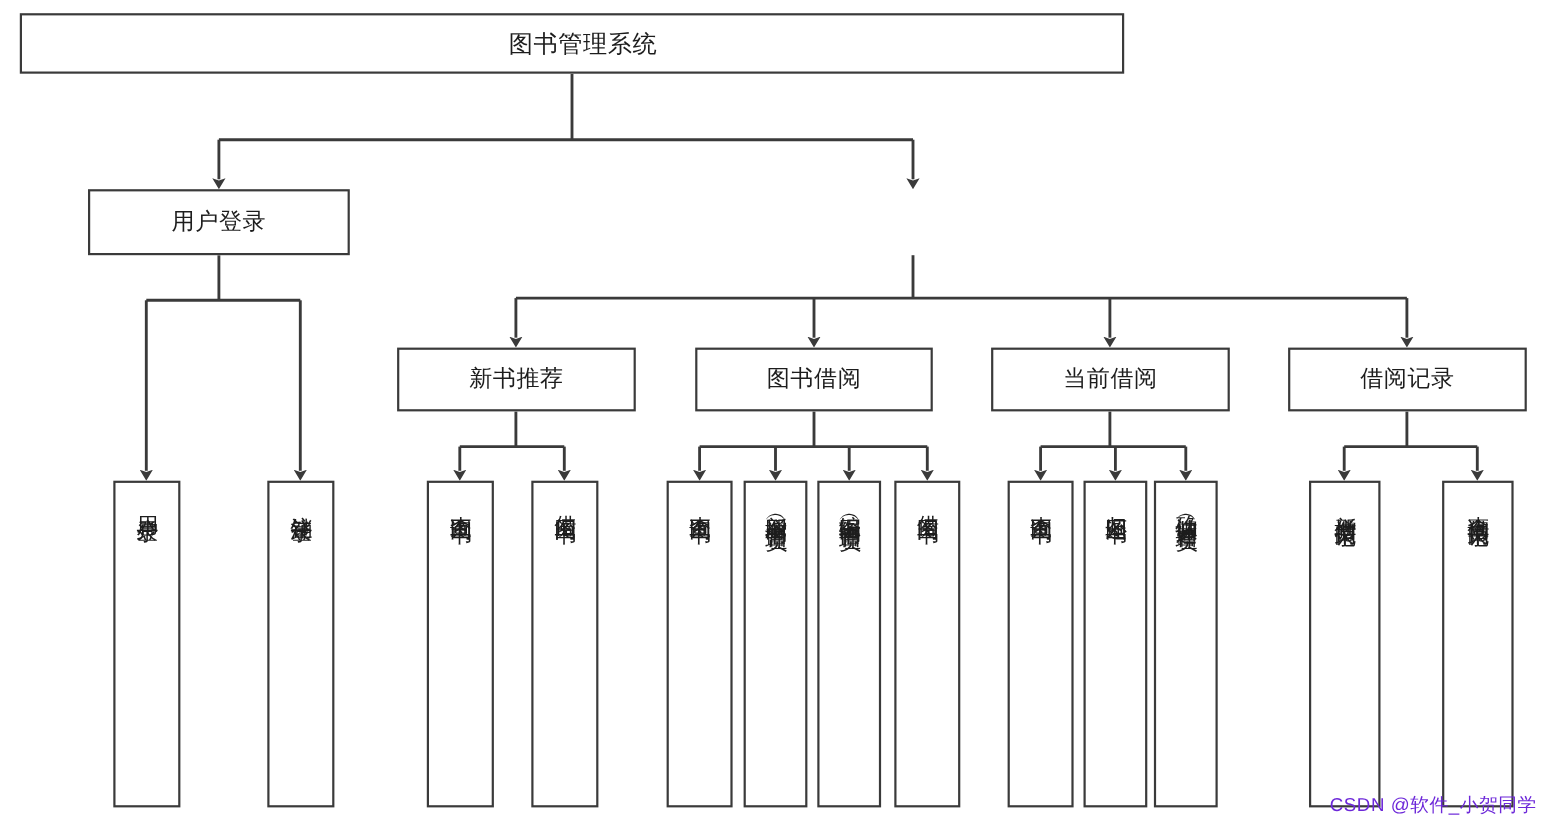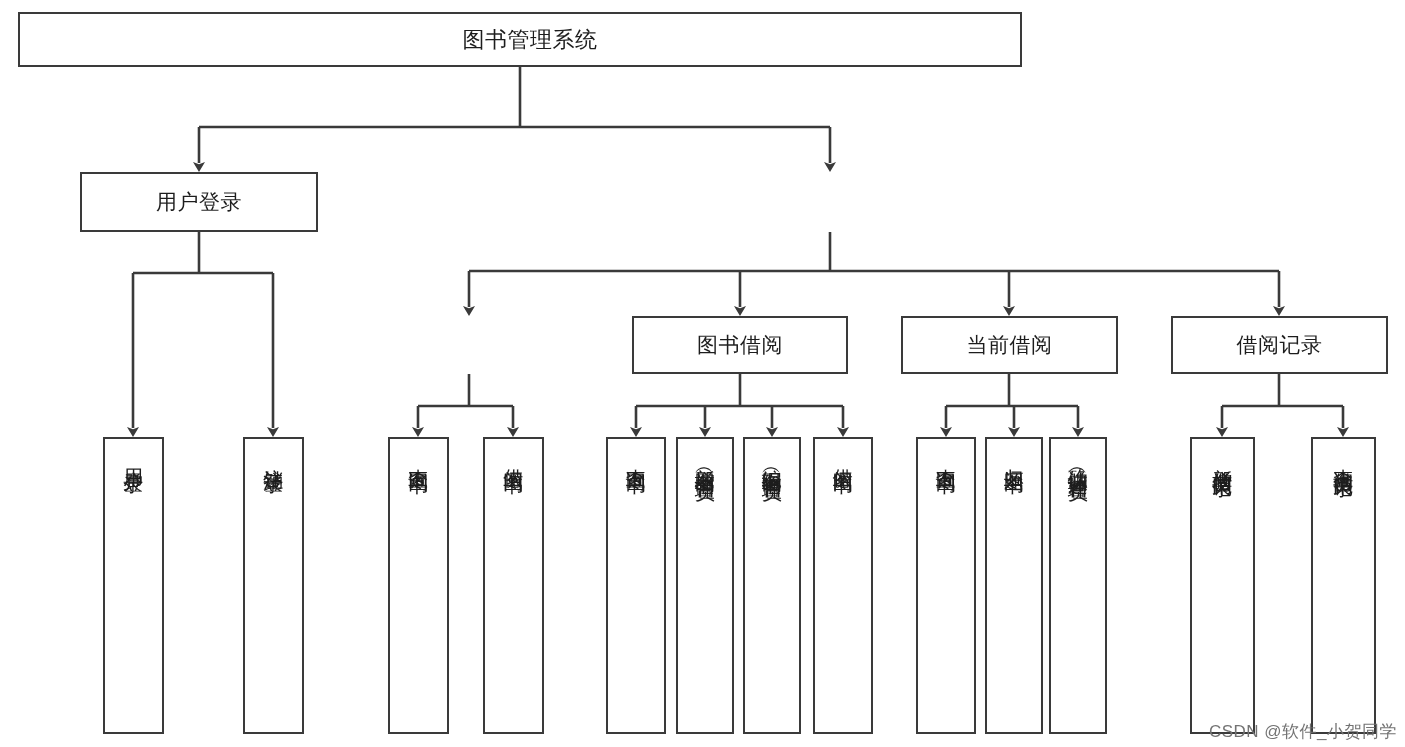--- a/index.html
+++ b/index.html
@@ -55,21 +55,21 @@
     width:1405px;height:747px;
     z-index:1;
     pointer-events:none;
   }
   
   #watermark{
     position:absolute;
     right:8px;
     bottom:4px;
     font-size:17px;
-    color:#737373;
+    color:#6d28d9;
     letter-spacing:.5px;
     z-index:5;
     white-space:nowrap;
   }
 </style>
 </head>
 <body>
 
 <div id="canvas">
 
@@ -128,20 +128,23 @@
 
   <div class="node root" style="left:18px;top:12px;width:1004px;height:55px;">
     <span class="label">图书管理系统</span>
   </div>
 
   <div class="node" style="left:80px;top:172px;width:238px;height:60px;">
     <span class="label">用户登录</span>
   </div>
 
 
+  <div class="node" style="left:361px;top:316px;width:217px;height:58px;">
+    <span class="label">新书推荐</span>
+  </div>
 
   <div class="node" style="left:901px;top:316px;width:217px;height:58px;">
     <span class="label">当前借阅</span>
   </div>
 
   <div class="node" style="left:632px;top:316px;width:216px;height:58px;">
     <span class="label">图书借阅</span>
   </div>
 
   <div class="node" style="left:1171px;top:316px;width:217px;height:58px;text-align:center;">

